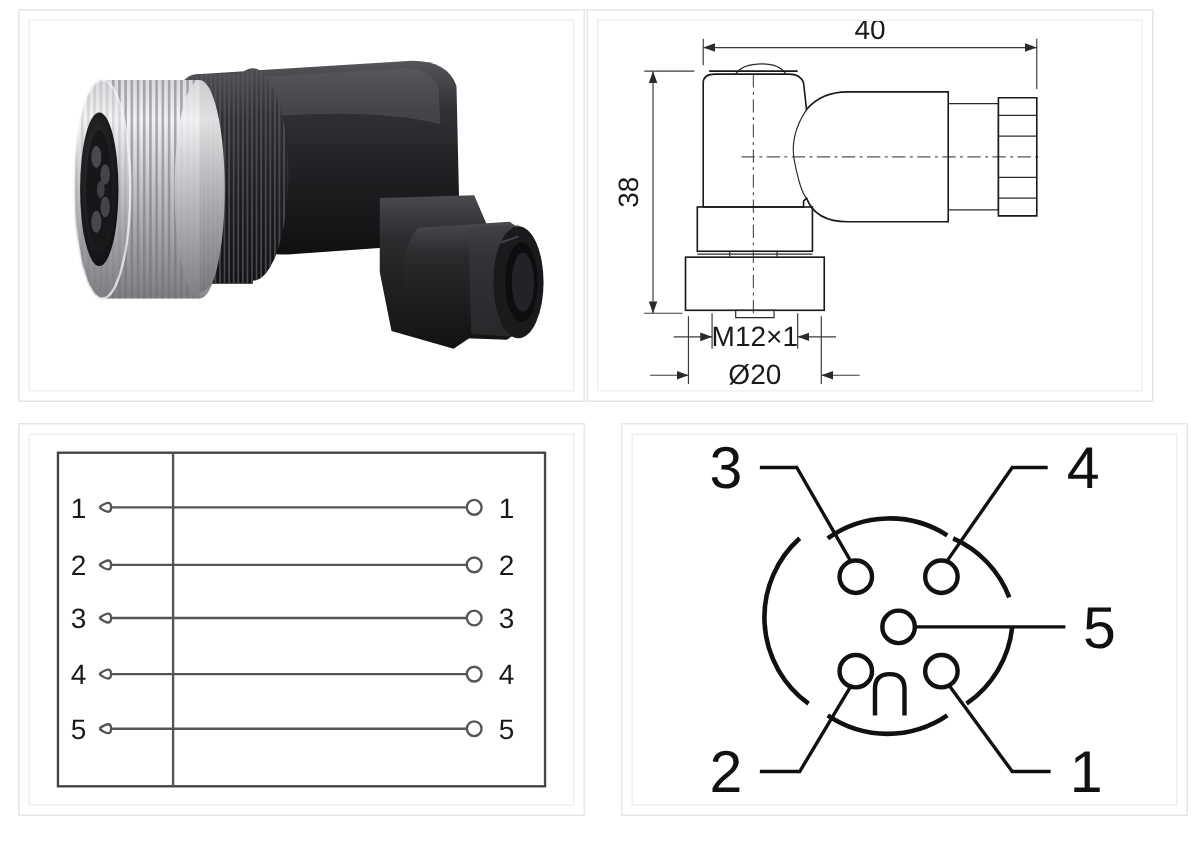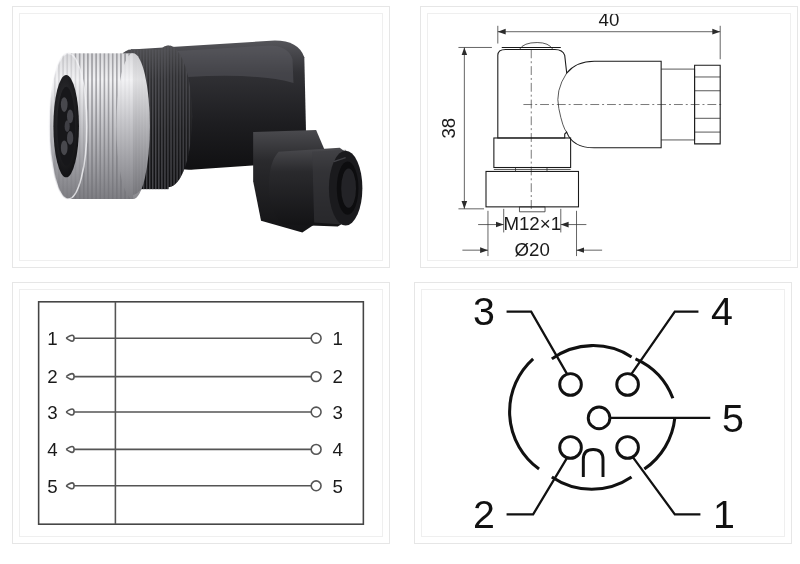--- a/index.html
+++ b/index.html
@@ -17,21 +17,21 @@
     border:1px solid #e6e6e6;
     box-sizing:border-box;
   }
   .panel-inner{
     position:absolute;inset:6px;
     border:1px solid #efefef;
     box-sizing:border-box;
     overflow:hidden;
   }
   #panel-photo     {left:12px; top:6px;   width:378px; height:262px;}
-  #panel-dimension {left:420px;top:6px;   width:378px; height:262px;}
+  #panel-dimension {left:391px;top:6px;   width:378px; height:262px;}
   #panel-wiring    {left:12px; top:282px; width:378px; height:262px;}
   #panel-pinout    {left:414px;top:282px; width:378px; height:262px;}
 
   .svgfill{position:absolute;left:0;top:0;width:100%;height:100%;display:block;}
 
   
   .tline{fill:none;stroke:#1a1a1a;stroke-width:1.1;}
   .tline-thin{fill:none;stroke:#2b2b2b;stroke-width:0.8;}
   .tline-ext{fill:none;stroke:#3b3b3b;stroke-width:0.8;}
   .tline-center{fill:none;stroke:#555;stroke-width:0.8;

